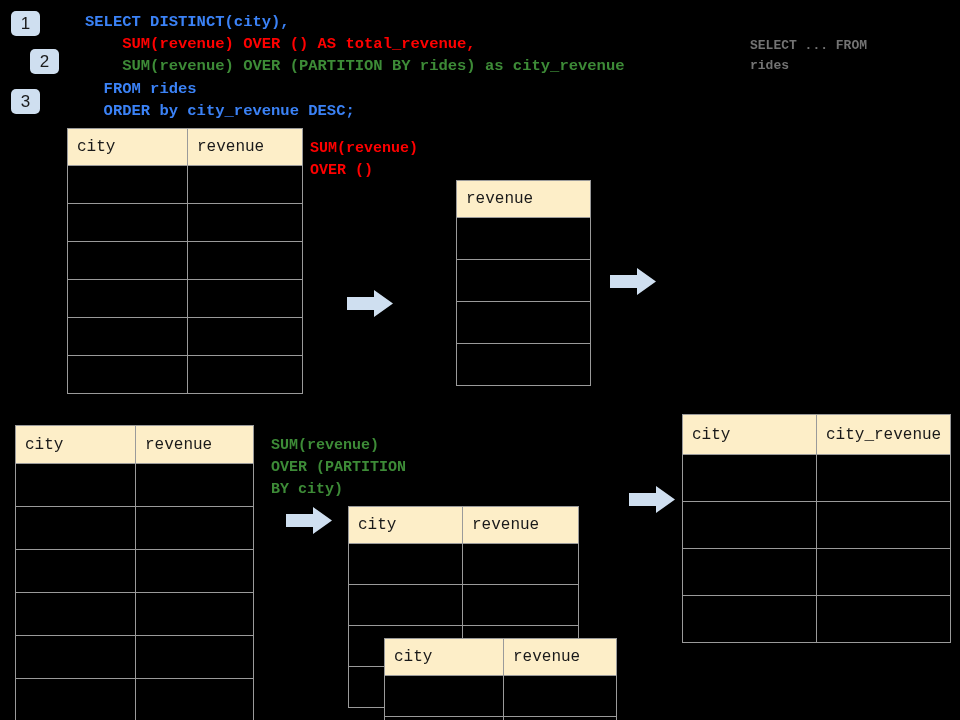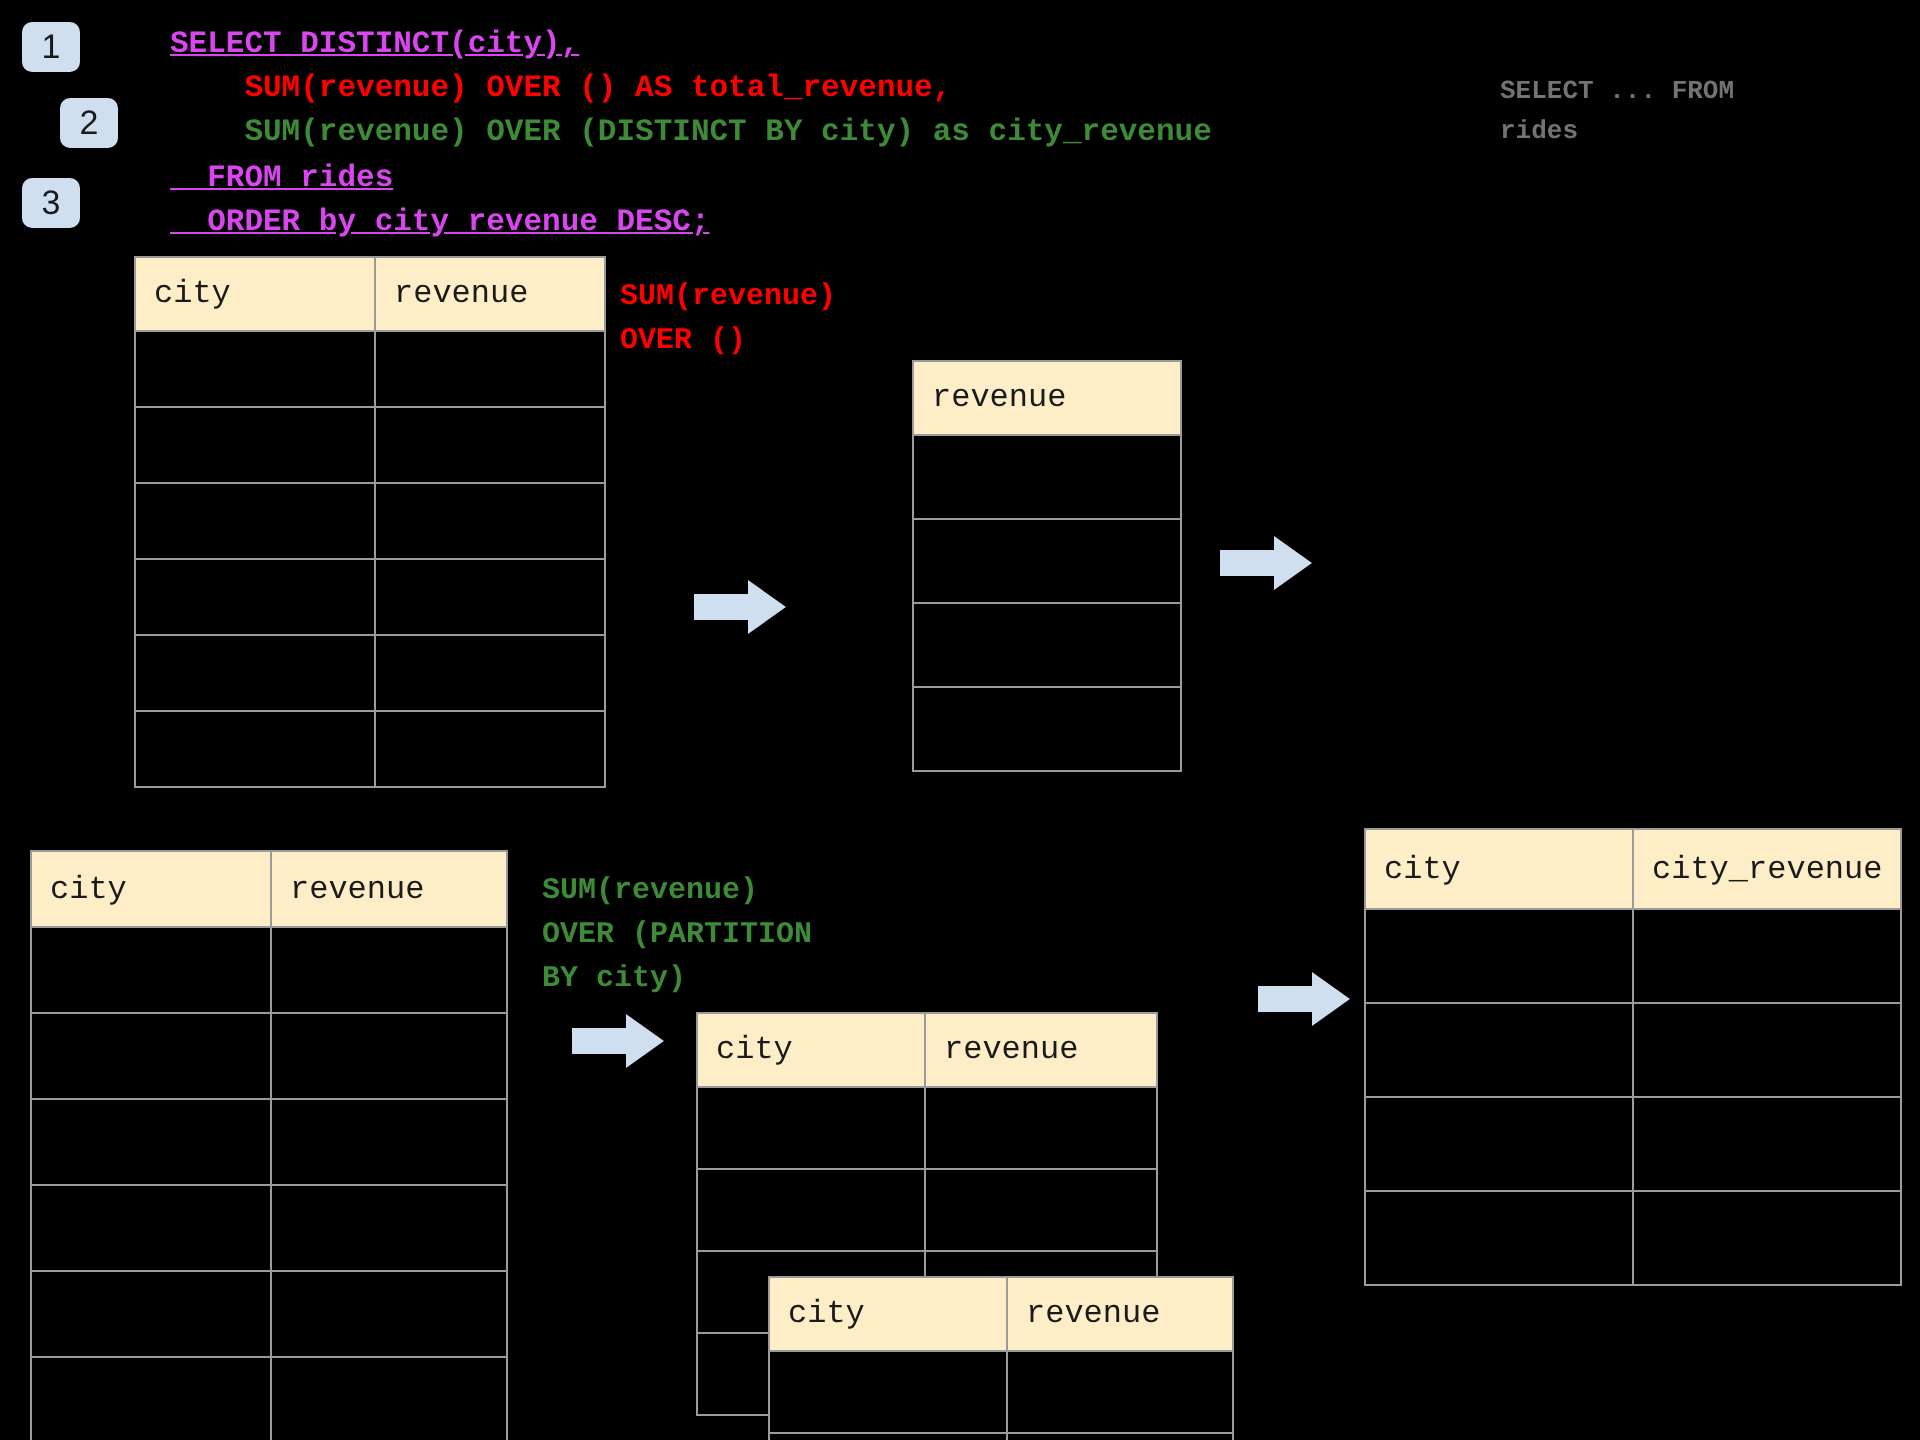--- a/index.html
+++ b/index.html
@@ -33,21 +33,21 @@
   
   .code {
     position: absolute;
     font-family: "Liberation Mono", "DejaVu Sans Mono", monospace;
     font-size: 15.5px;
     font-weight: bold;
     line-height: 22px;
     white-space: pre;
     letter-spacing: 0px;
   }
-  .c-purple { color: #d946ef; text-decoration: underline; }
+  .c-purple { color: #3b82f6; }
   .c-red    { color: #ff0000; }
   .c-green  { color: #3d8b37; }
 
   
   .anno {
     position: absolute;
     font-family: "Liberation Mono", "DejaVu Sans Mono", monospace;
     font-size: 15px;
     font-weight: bold;
     line-height: 22px;
@@ -97,21 +97,21 @@
     <span>2</span>
   </div>
   <div class="badge" style="left:11px; top:89px;">
     <span>3</span>
   </div>
 
   <div class="code c-purple" style="left:85px; top:11px;">SELECT DISTINCT(city),</div>
 
   <div class="code c-red" style="left:85px; top:33px;text-align:center;">    SUM(revenue) OVER () AS total_revenue,</div>
 
-  <div class="code c-green" style="left:85px; top:55px;">    SUM(revenue) OVER (DISTINCT BY city) as city_revenue</div>
+  <div class="code c-green" style="left:85px; top:55px;">    SUM(revenue) OVER (PARTITION BY rides) as city_revenue</div>
 
   <div class="code c-purple" style="left:85px; top:78px;text-align:right;">  FROM rides</div>
 
   <div class="code c-purple" style="left:85px; top:100px;">  ORDER by city_revenue DESC;</div>
 
   <div class="anno anno-purple" style="left:750px; top:36px;">SELECT ... FROM
 rides</div>
 
   <div class="anno anno-red" style="left:310px; top:138px;">SUM(revenue)
 OVER ()</div>

